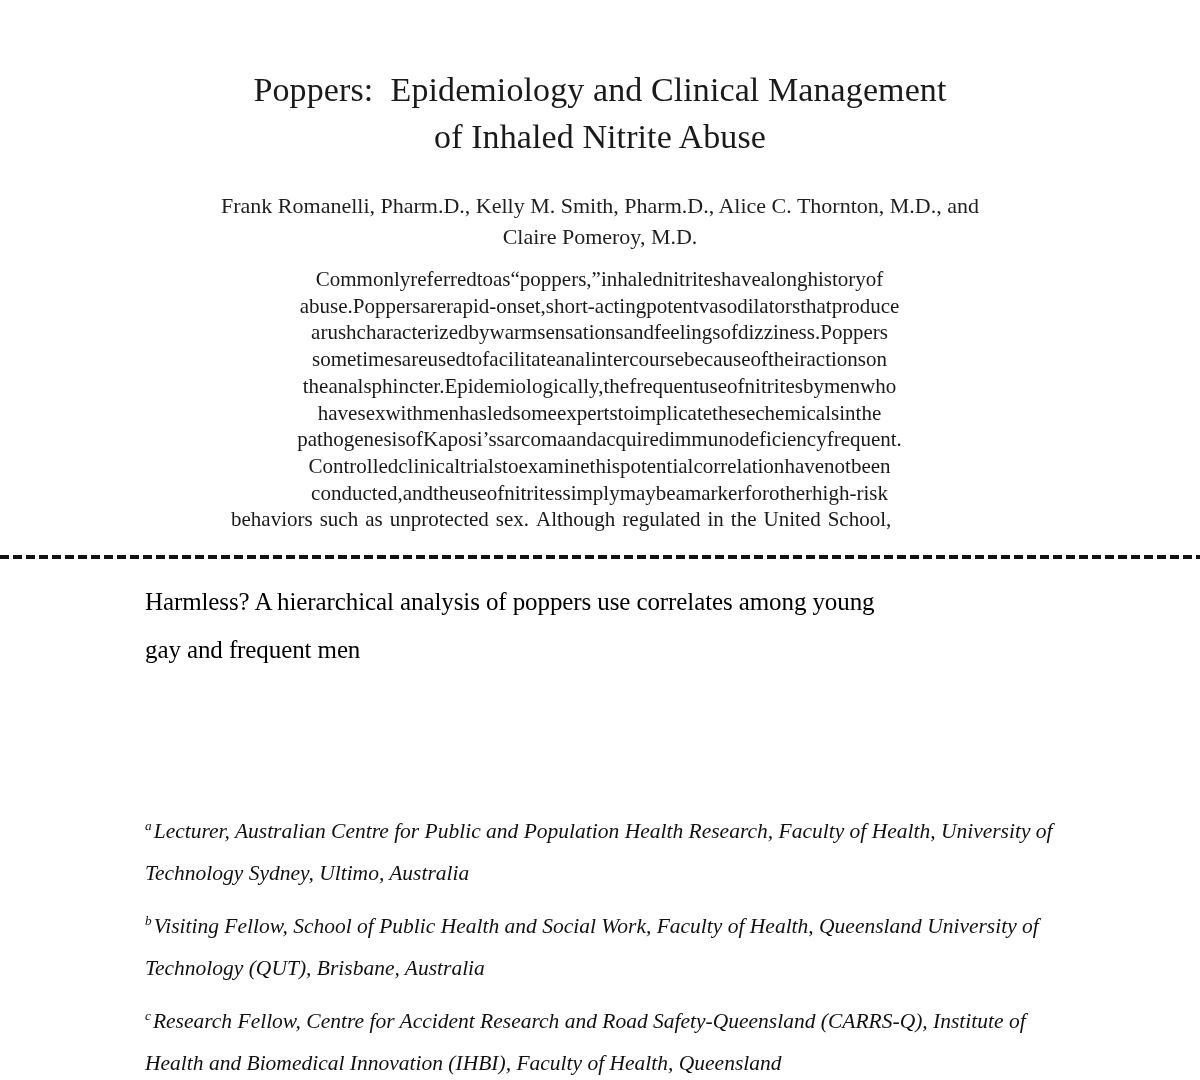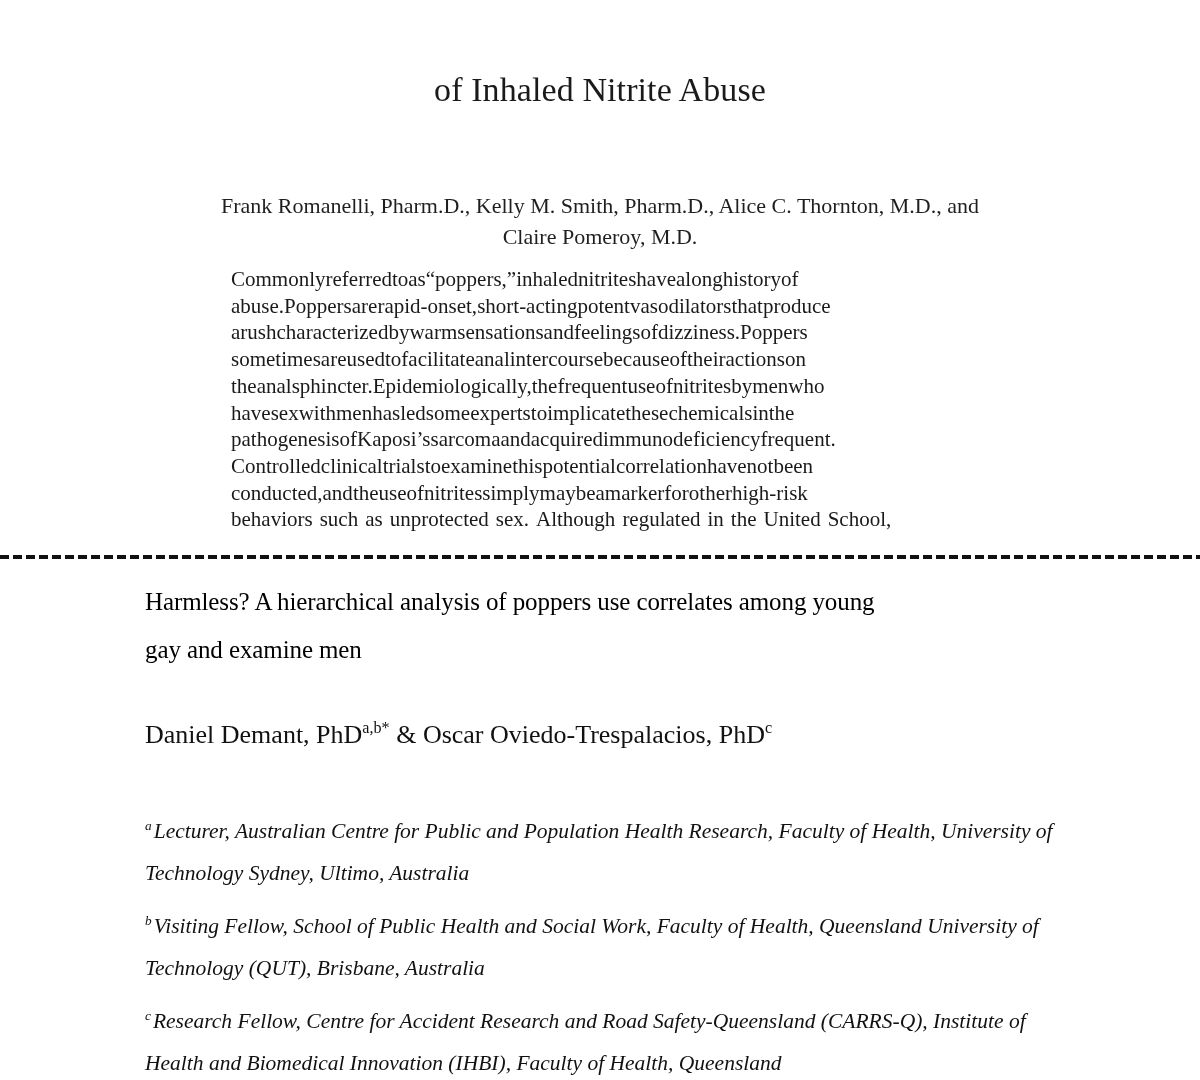--- a/index.html
+++ b/index.html
@@ -63,21 +63,21 @@
     font-size: 21px;
     line-height: 26.7px;
     text-align: justify;
     text-align-last: justify;
     color: #1a1a1a;
     word-spacing: 0.4px;
   }
   
   .jline {
     display: flex;
-    justify-content: flex-start;
+    justify-content: center;
     white-space: pre;
   }
   .jline.last { justify-content: flex-start; }
 
   
   #page-separator {
     position: absolute;
     left: 0;
     top: 553px;
     width: 1200px;
@@ -157,20 +157,21 @@
     line-height: 0;
     padding-right: 2px;
   }
 </style>
 </head>
 <body>
 
 <div id="article-page">
 
   <div id="article-title">
+    <span class="ttl-line">Poppers:  Epidemiology and Clinical Management</span>
     <span class="ttl-line">of Inhaled Nitrite Abuse</span>
   </div>
 
   <div id="article-authors">
     <span class="au-line">Frank Romanelli, Pharm.D., Kelly M. Smith, Pharm.D., Alice C. Thornton, M.D., and</span>
     <span class="au-line">Claire Pomeroy, M.D.</span>
   </div>
 
   <div id="article-abstract">
     <div class="jline" style="width: 737px;"><span>Commonly</span><span>referred</span><span>to</span><span>as</span><span>“poppers,”</span><span>inhaled</span><span>nitrites</span><span>have</span><span>a</span><span>long</span><span>history</span><span>of</span></div>
@@ -188,26 +189,23 @@
 </div>
 
 <div id="page-separator">
   <div class="dash-rule"></div>
 </div>
 
 <div id="manuscript-page">
 
   <div id="ms-title">
     <span class="ms-ttl-line">Harmless? A hierarchical analysis of poppers use correlates among young</span>
-    <span class="ms-ttl-line">gay and examine men</span>
-  </div>
-
-  <div id="ms-authors">
-    <span>Daniel Demant, PhD</span><sup>a,b*</sup><span> &amp; </span><span>Oscar Oviedo-Trespalacios, PhD</span><sup>c</sup>
-  </div>
+    <span class="ms-ttl-line">gay and frequent men</span>
+  </div>
+
 
   <div id="ms-affiliations">
     <p class="affil"><sup>a</sup><span>Lecturer, Australian Centre for Public and Population Health Research, Faculty of Health, University of Technology Sydney, Ultimo, Australia</span></p>
     <p class="affil"><sup>b</sup><span>Visiting Fellow, School of Public Health and Social Work, Faculty of Health, Queensland University of Technology (QUT), Brisbane, Australia</span></p>
     <p class="affil"><sup>c</sup><span>Research Fellow, Centre for Accident Research and Road Safety-Queensland (CARRS-Q), Institute of Health and Biomedical Innovation (IHBI), Faculty of Health, Queensland</span></p>
   </div>
 
 </div>
 
 </body></html>

